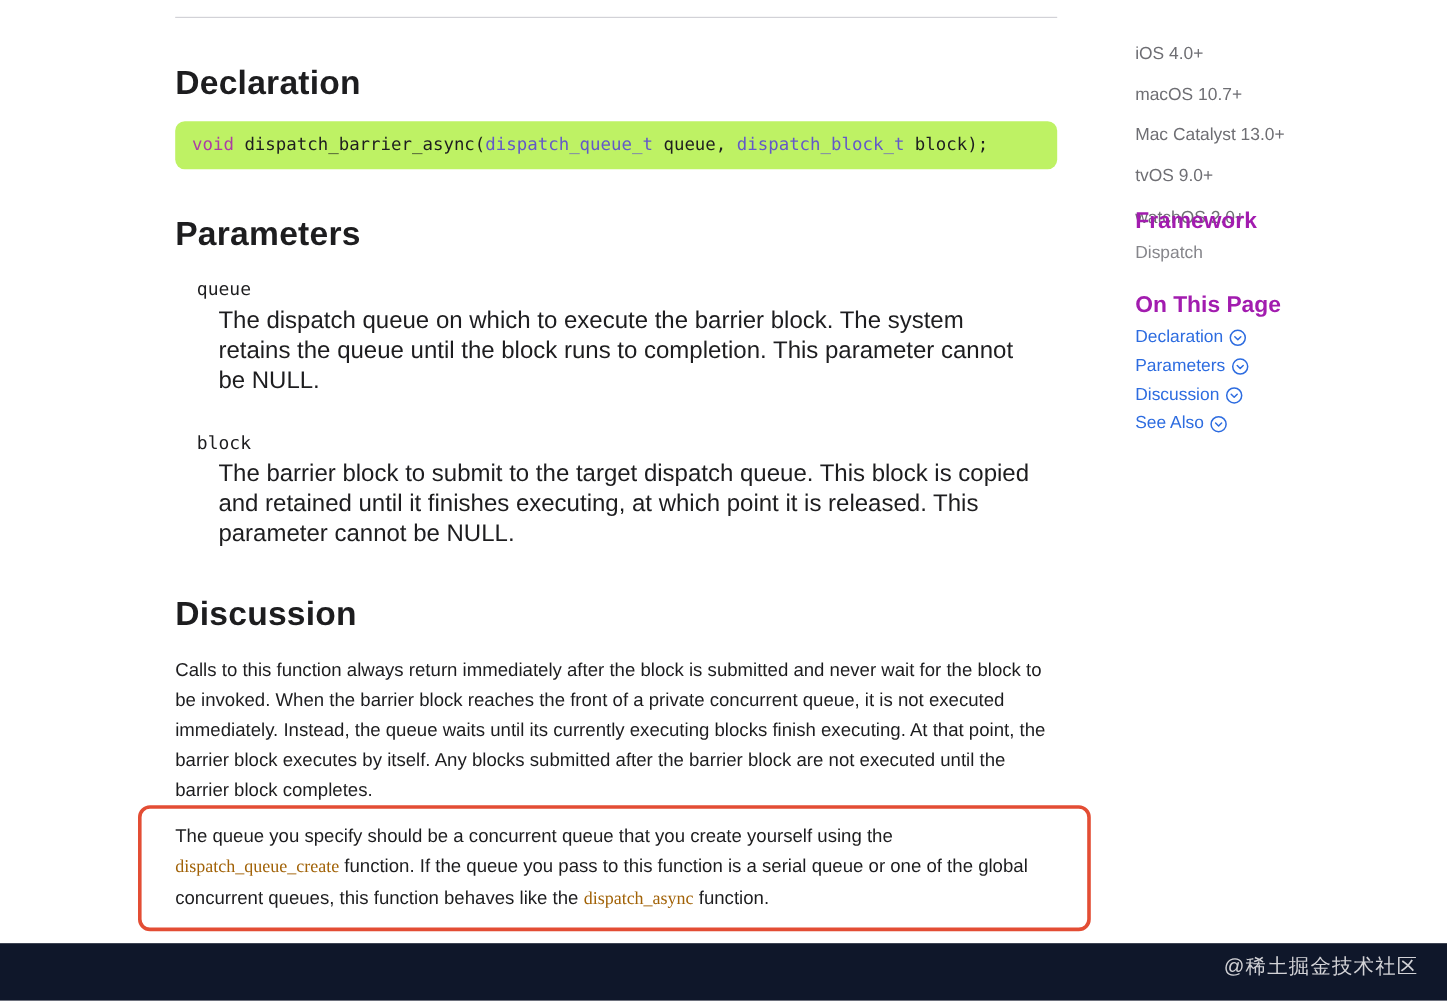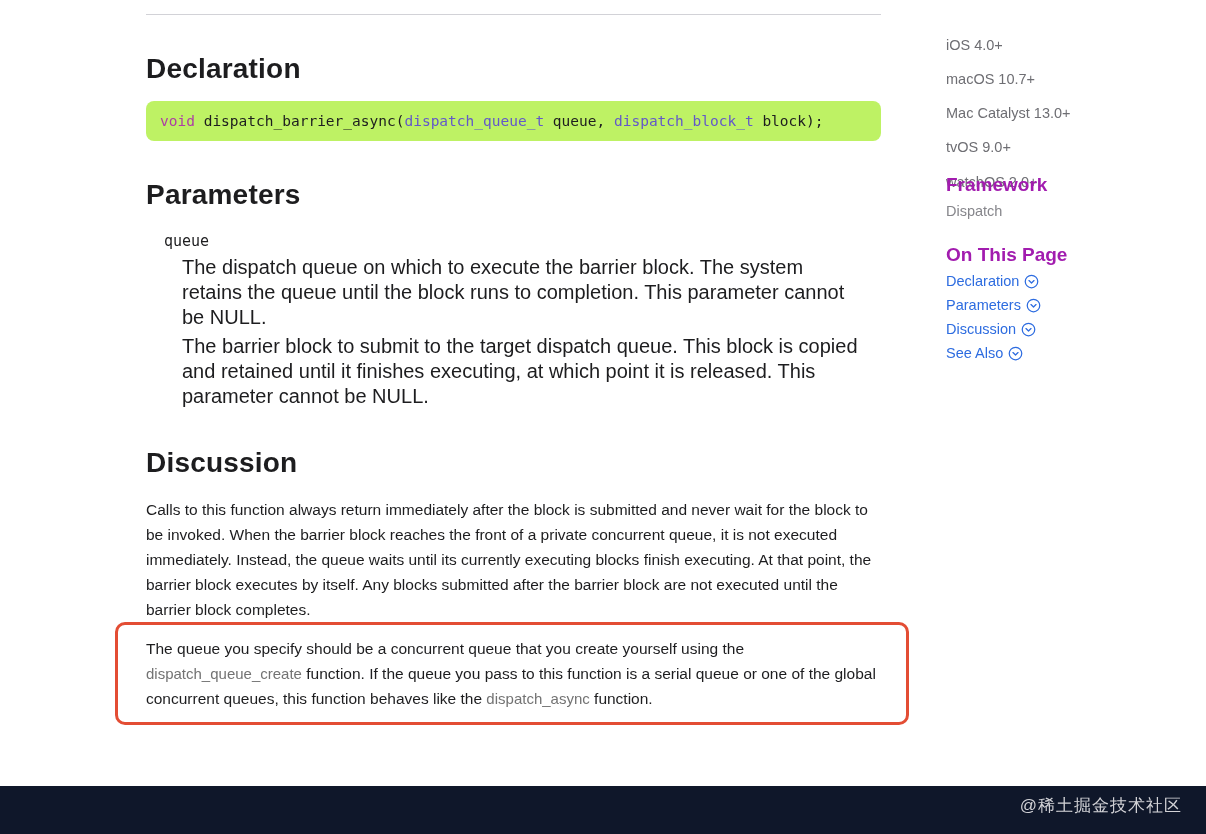--- a/index.html
+++ b/index.html
@@ -88,23 +88,23 @@
     padding: 11px 25px 11px 28px;
     background: transparent;
   }
   .red-annotation p {
     font-size: 15.5px;
     line-height: 25px;
     color: #1d1d1f;
     width: 735px;
   }
   .code-link {
-    font-family: Liberation Sans, sans-serif;
+    font-family: Liberation Serif, serif;
     font-size: 15px;
-    color: #737373;
+    color: #a16207;
     text-decoration: none;
     cursor: pointer;
   }
 
   
   .sidebar {
     position: absolute;
     left: 946px; top: 0;
     width: 250px; height: 786px;
   }
@@ -175,20 +175,21 @@
 
     <div class="codeblock">
       <code><span class="tok-keyword">void</span><span> dispatch_barrier_async(</span><span class="tok-type">dispatch_queue_t</span><span> queue, </span><span class="tok-type">dispatch_block_t</span><span> block);</span></code>
     </div>
 
     <h2 class="section-heading">Parameters</h2>
 
     <dl class="param-list">
       <dt class="param-name">queue</dt>
       <dd class="param-desc">The dispatch queue on which to execute the barrier block. The system retains the queue until the block runs to completion. This parameter cannot be NULL.</dd>
+      <dt class="param-name">block</dt>
       <dd class="param-desc">The barrier block to submit to the target dispatch queue. This block is copied and retained until it finishes executing, at which point it is released. This parameter cannot be NULL.</dd>
     </dl>
 
     <h2 class="section-heading heading-discussion">Discussion</h2>
 
     <p class="body-para">Calls to this function always return immediately after the block is submitted and never wait for the block to be invoked. When the barrier block reaches the front of a private concurrent queue, it is not executed immediately. Instead, the queue waits until its currently executing blocks finish executing. At that point, the barrier block executes by itself. Any blocks submitted after the barrier block are not executed until the barrier block completes.</p>
 
     <div class="red-annotation">
       <p><span>The queue you specify should be a concurrent queue that you create yourself using the </span><a class="code-link">dispatch_queue_create</a><span> function. If the queue you pass to this function is a serial queue or one of the global concurrent queues, this function behaves like the </span><a class="code-link">dispatch_async</a><span> function.</span></p>
     </div>

